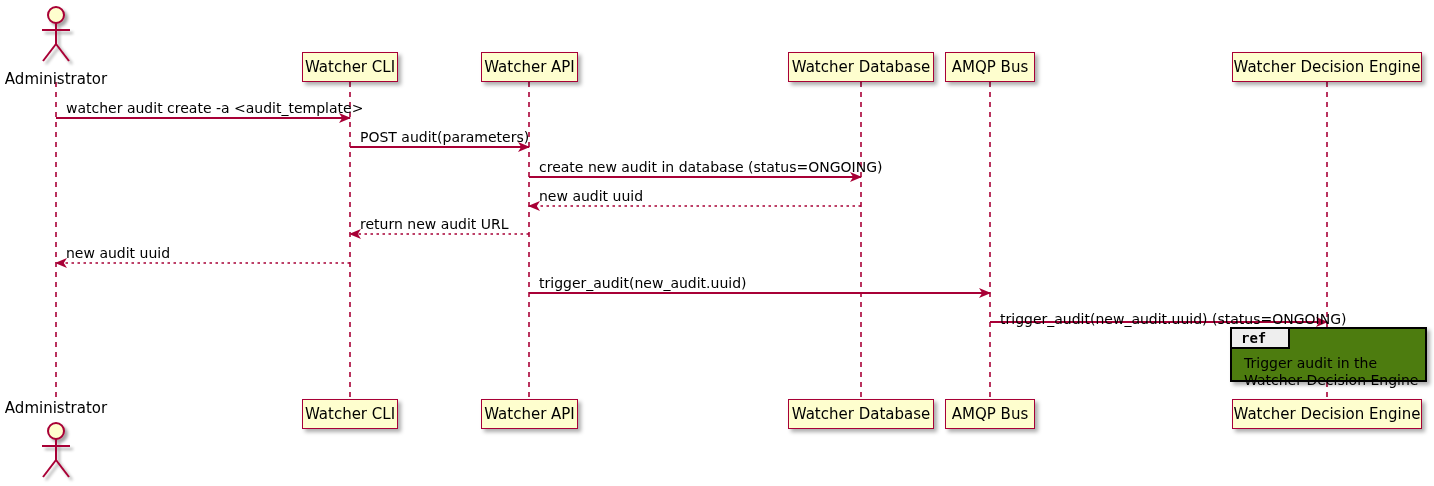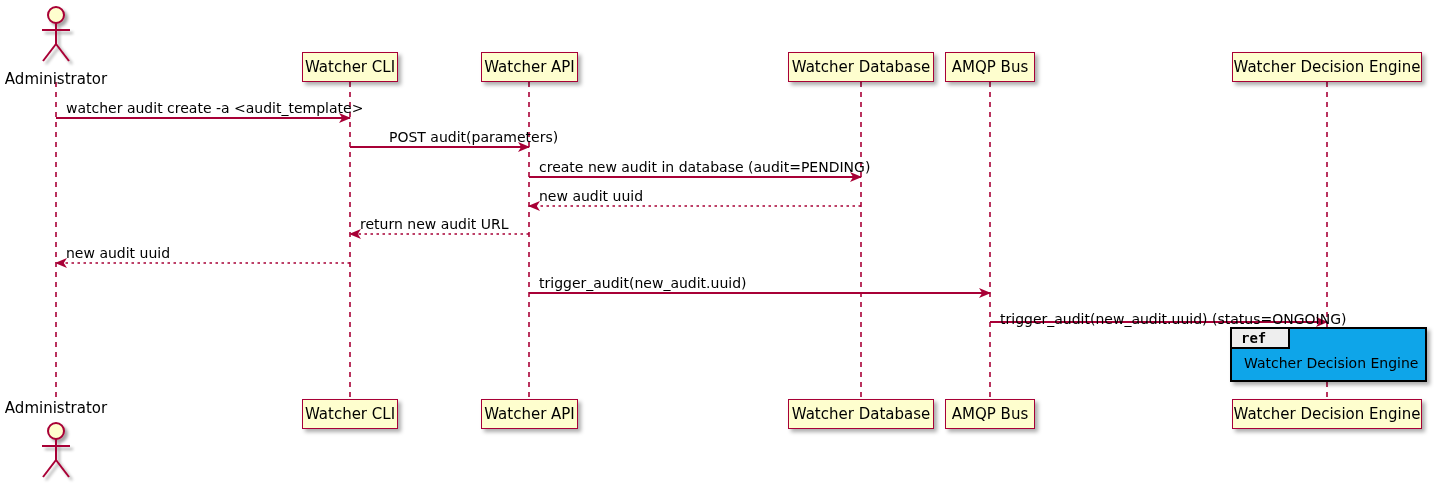--- a/index.html
+++ b/index.html
@@ -43,21 +43,21 @@
     text-align: center;
   }
   .msg-label {
     position: absolute;
     font-size: 14px;
     color: #000000;
     white-space: nowrap;
   }
   .ref-box {
     position: absolute;
-    background: #0ea5e9;
+    background: #4d7c0f;
     border: 2px solid #000000;
     box-shadow: 3px 3px 4px rgba(0,0,0,0.33);
     box-sizing: border-box;
   }
   .ref-tab {
     position: absolute;
     left: 0; top: 0;
     background: #EEEEEE;
     border-right: 2px solid #000000;
     border-bottom: 2px solid #000000;
@@ -163,29 +163,30 @@
       </div>
     </div>
 
   
   <div class="actor-label" id="actor-label-top" style="left: -4px; top: 70px; width: 120px;">Administrator</div>
   <div class="actor-label" id="actor-label-bottom" style="left: -4px; top: 399px; width: 120px;">Administrator</div>
 
   
   <div id="labels-layer">
       <div class="msg-label" style="left: 66px; top: 100px; text-align: center;">watcher audit create -a &lt;audit_template&gt;</div>
-      <div class="msg-label" style="left: 360px; top: 129px; margin-left: 29px;">POST audit(parameters)</div>
-      <div class="msg-label" style="left: 539px; top: 159px;">create new audit in database (audit=PENDING)</div>
+      <div class="msg-label" style="left: 360px; top: 129px;">POST audit(parameters)</div>
+      <div class="msg-label" style="left: 539px; top: 159px;">create new audit in database (status=ONGOING)</div>
       <div class="msg-label" style="left: 539px; top: 188px;">new audit uuid</div>
       <div class="msg-label" style="left: 360px; top: 216px; text-align: center;">return new audit URL</div>
       <div class="msg-label" style="left: 66px; top: 245px;">new audit uuid</div>
       <div class="msg-label" style="left: 539px; top: 275px; text-align: right;">trigger_audit(new_audit.uuid)</div>
       <div class="msg-label" style="left: 1000px; top: 311px;">trigger_audit(new_audit.uuid) (status=ONGOING)</div>
     </div>
 
   
   <div class="ref-box" id="ref-box" style="left: 1230px; top: 327px; width: 197px; height: 55px;">
     <div class="ref-tab">ref</div>
     <div class="ref-body" id="ref-body">
+        <div>Trigger audit in the</div>
         <div>Watcher Decision Engine</div>
       </div>
   </div>
 </div>
 
 </body></html>

